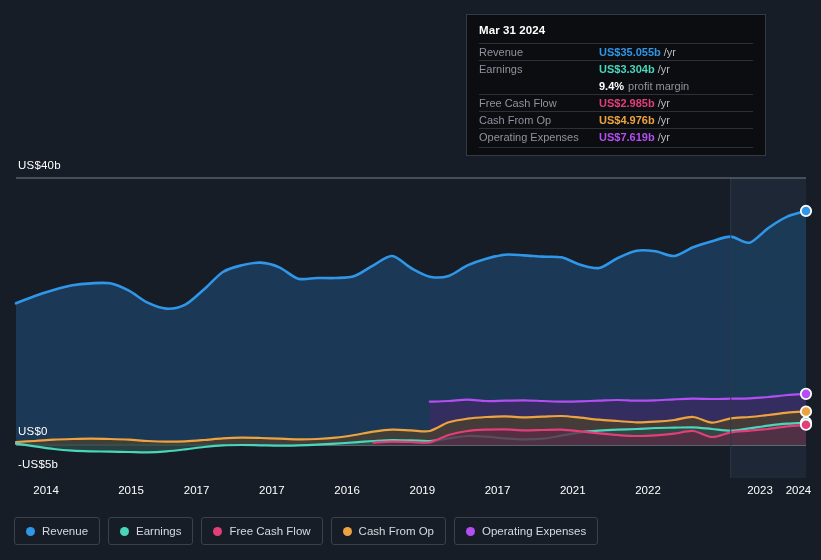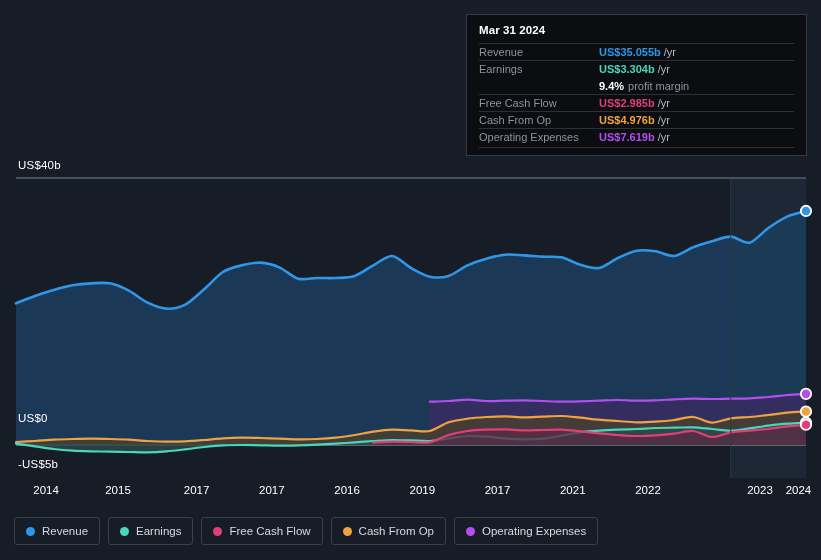--- a/index.html
+++ b/index.html
@@ -19,37 +19,37 @@
   
   .axis-label {
     position:absolute;
     color:#ffffff;
     font-size:11.5px;
     letter-spacing:0.2px;
     white-space:nowrap;
   }
   .y-label { left:18px; }
   #y-top    { top:159px; }
-  #y-zero   { top:412px; }
+  #y-zero   { top:425px; }
   #y-bottom { top:458px; }
 
   .x-label {
     position:absolute;
     color:#ffffff;
     font-size:11.5px;
     transform:translateX(-50%);
     top:484px;
     white-space:nowrap;
   }
 
   
   #tooltip {
     position:absolute;
     left:466px; top:14px;
-    width:341px;
+    width:300px;
     background:#0b0d10;
     border:1px solid #343a44;
     padding:9px 12px 7px 12px;
   }
   #tooltip-date {
     color:#ffffff;
     font-size:11.5px;
     font-weight:bold;
     padding-bottom:7px;
     letter-spacing:0.1px;
@@ -136,21 +136,21 @@
       <line x1="16" y1="178" x2="806" y2="178" stroke="#6d7682" stroke-width="1.2"></line>
     </svg>
 </div>
 
 <div class="axis-label y-label" id="y-top">US$40b</div>
 <div class="axis-label y-label" id="y-zero">US$0</div>
 <div class="axis-label y-label" id="y-bottom">-US$5b</div>
 
 <div id="x-axis">
     <div class="x-label" style="left: 46.0952px;">2014</div>
-    <div class="x-label" style="left: 118px;">2015</div>
+    <div class="x-label" style="left: 131px;">2015</div>
     <div class="x-label" style="left: 196.571px;">2017</div>
     <div class="x-label" style="left: 271.81px;">2017</div>
     <div class="x-label" style="left: 347.048px;">2016</div>
     <div class="x-label" style="left: 422.286px;">2019</div>
     <div class="x-label" style="left: 497.524px;">2017</div>
     <div class="x-label" style="left: 572.762px;">2021</div>
     <div class="x-label" style="left: 648px;">2022</div>
     <div class="x-label" style="left: 760px;">2023</div>
     <div class="x-label" style="left: 798.476px;">2024</div>
   </div>

